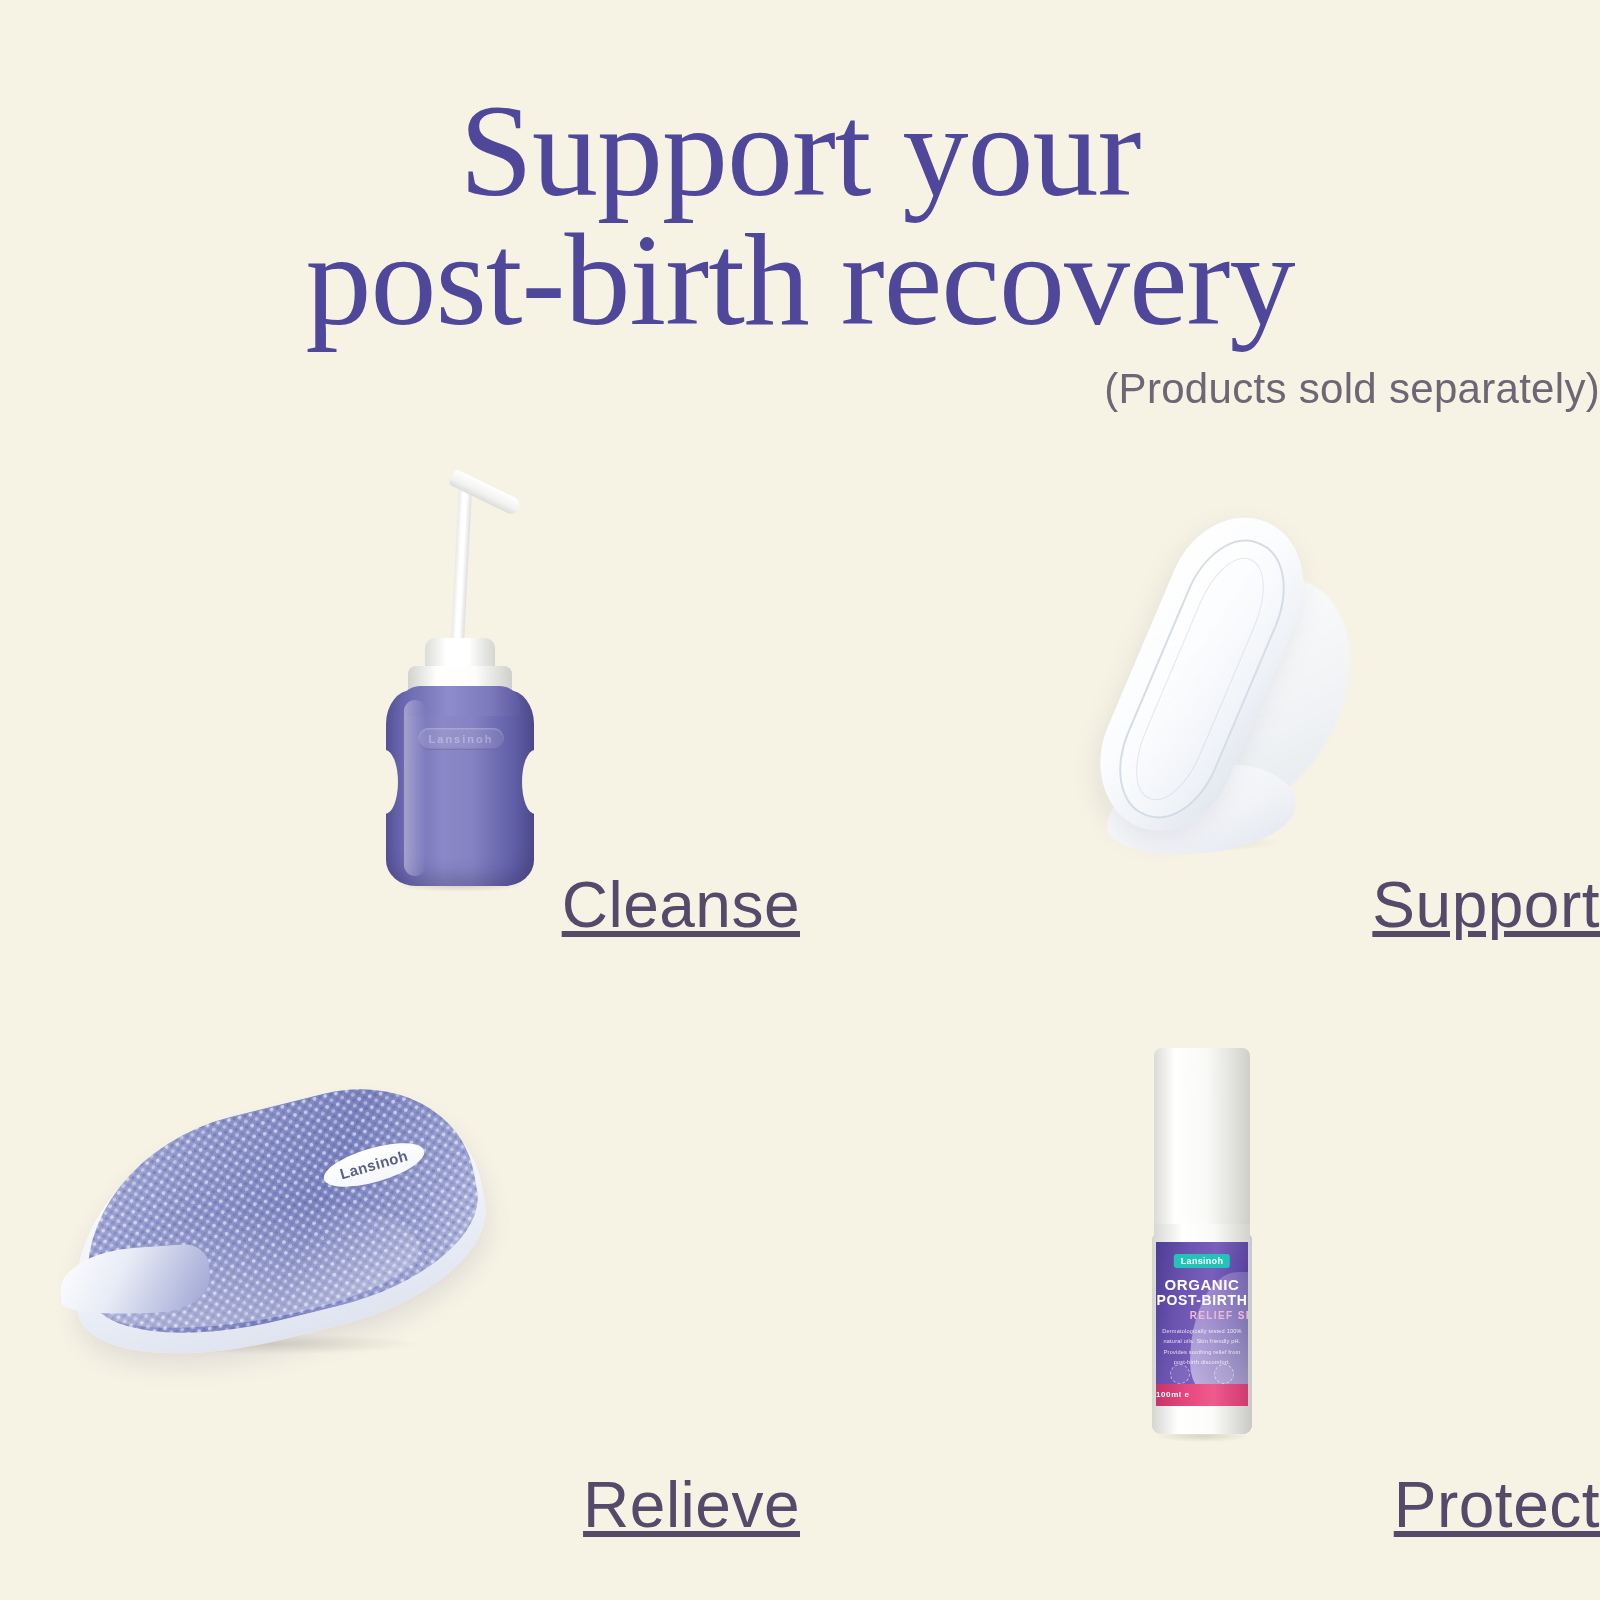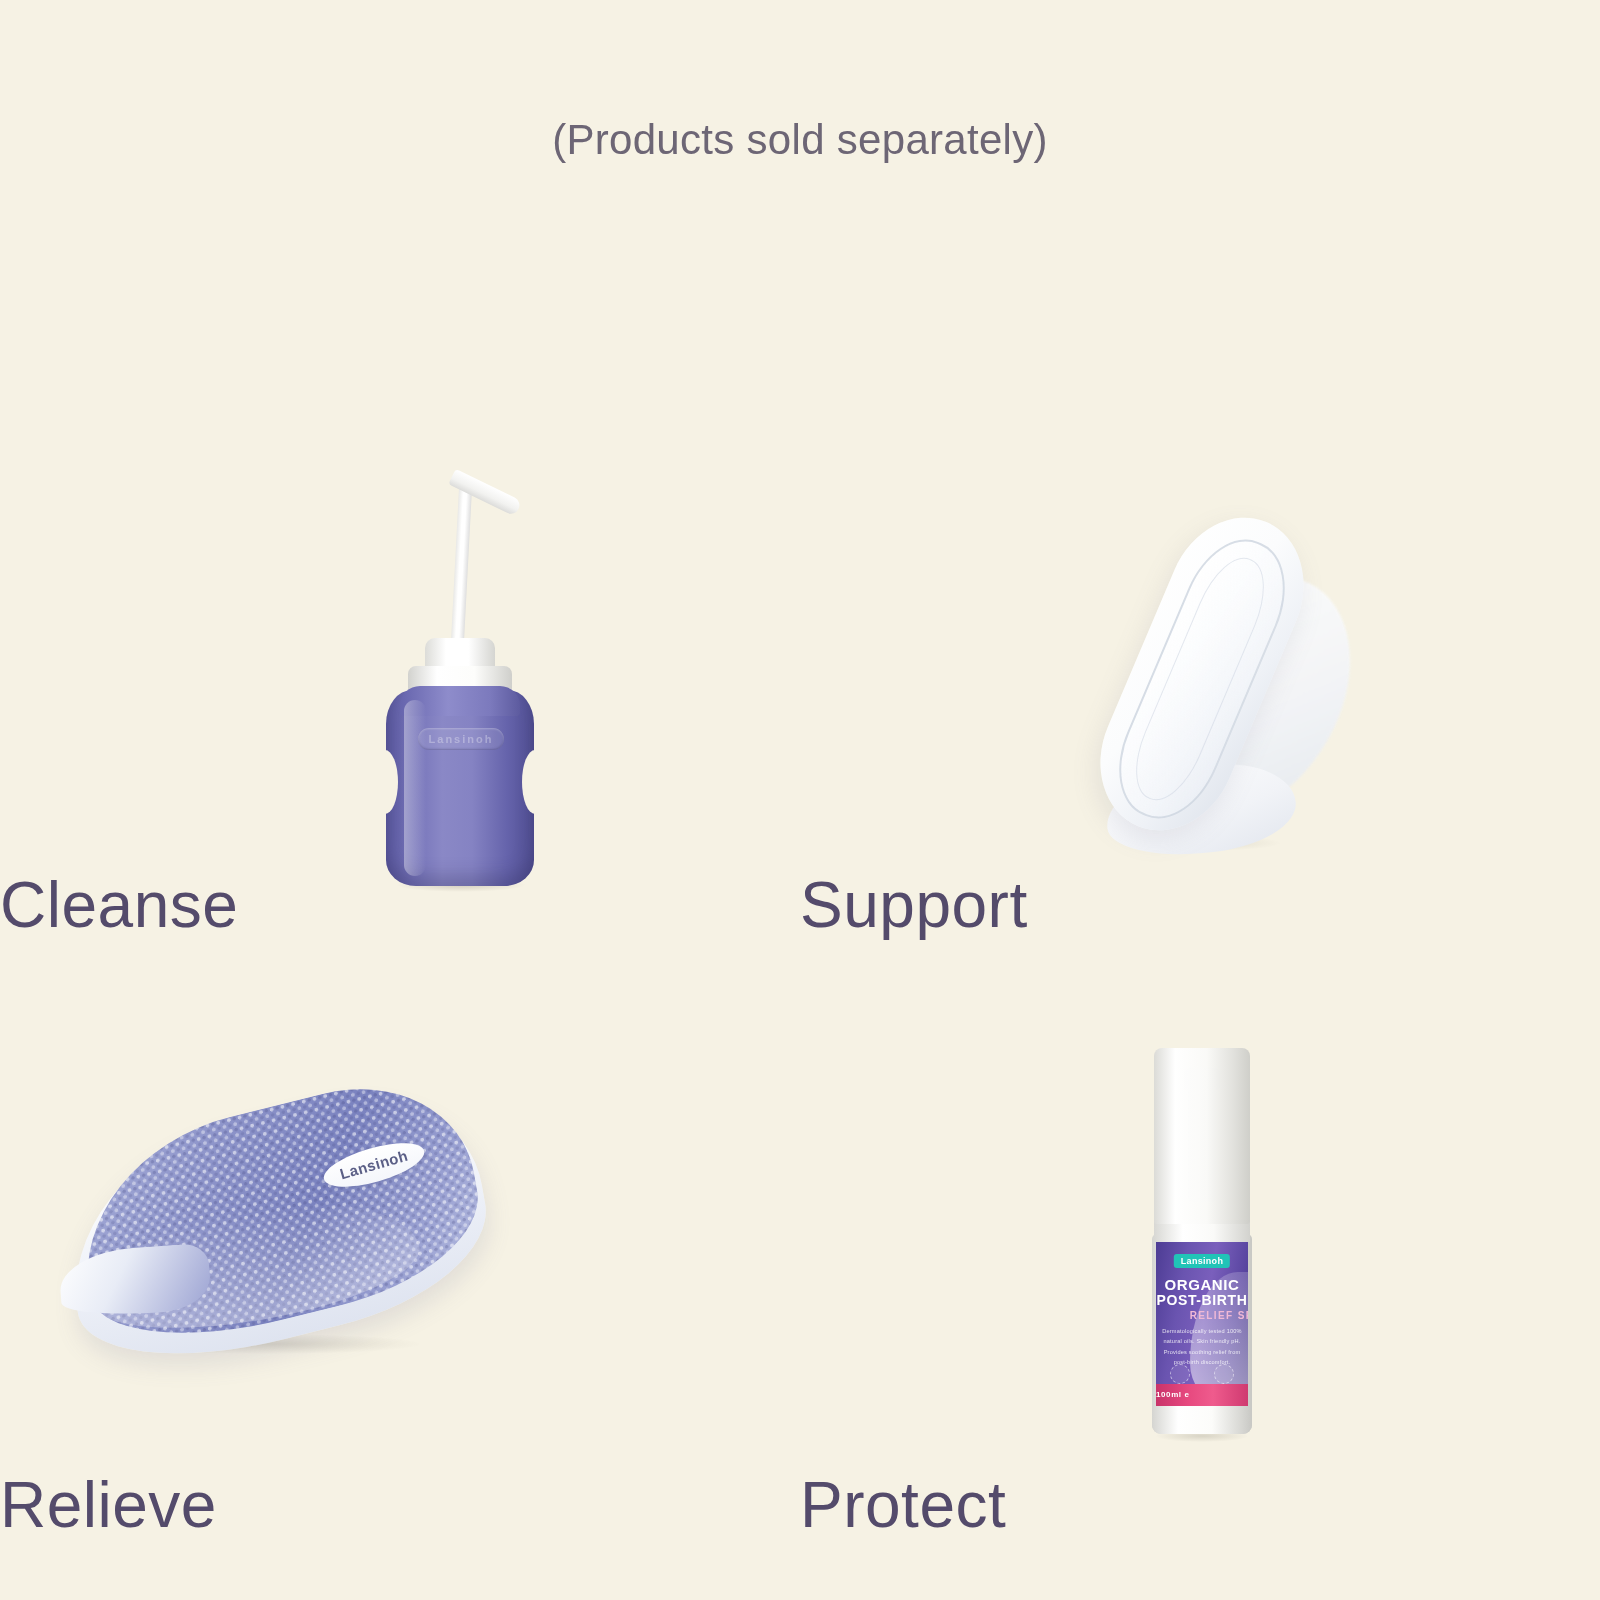--- a/index.html
+++ b/index.html
@@ -29,26 +29,27 @@
     color: #4f4799;
     font-size: 132px;
     line-height: 0.98;
     font-weight: 400;
     letter-spacing: -1px;
     margin: 0;
   }
   .headline .line1 { display: block; }
   .headline .line2 { display: block; }
   .subtitle {
-    margin-top: 30px;
+    margin-top: 20px;
     font-family: "Liberation Sans", sans-serif;
     font-size: 42px;
     color: #6d6675;
     font-weight: 300;
     letter-spacing: 0.3px;
+    text-align: right;
   }
 
   
   .grid {
     position: absolute;
     top: 440px;
     left: 0;
     width: 1464px;
     height: 1160px;
   }
@@ -66,26 +67,27 @@
     position: absolute;
     left: 0; top: 0;
     width: 800px;
     height: 440px;
   }
   .caption {
     position: absolute;
     left: 0;
     top: 428px;
     width: 800px;
-    text-align: left;
+    text-align: right;
     font-family: "Liberation Sans", sans-serif;
     font-weight: 300;
     font-size: 64px;
     color: #544b6b;
     letter-spacing: 0.5px;
+    text-decoration: underline;
   }
   .cell.c2 .caption, .cell.c3 .caption { top: 448px; }
 
   
   .peri {
     position: absolute;
     left: 330px;
     top: 20px;
     width: 260px;
     height: 410px;
@@ -528,20 +530,24 @@
     background: radial-gradient(ellipse at center, rgba(95,90,75,0.20), rgba(95,90,75,0) 72%);
     border-radius: 50%;
   }
 </style>
 </head>
 <body>
 
 <div id="page">
 
   <div class="header">
+    <h1 class="headline">
+      <span class="line1">Support your</span>
+      <span class="line2">post-birth recovery</span>
+    </h1>
     <div class="subtitle">(Products sold separately)</div>
   </div>
 
   <div class="grid">
 
     <div class="cell c0">
       <div class="stage">
         <div class="peri">
           <div class="peri-shadow"></div>
           <div class="peri-nozzle-stem"></div>

